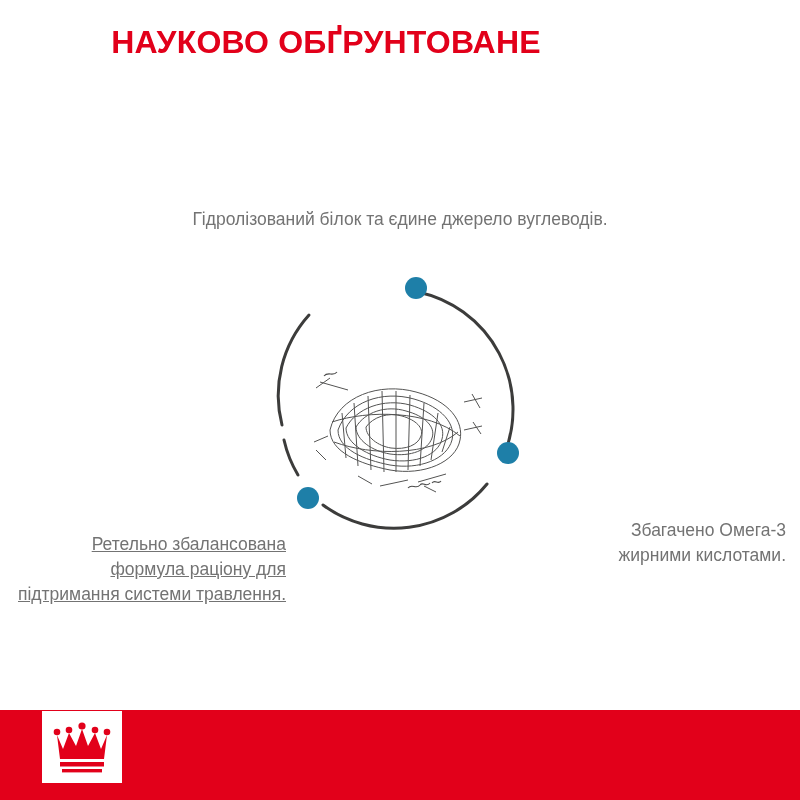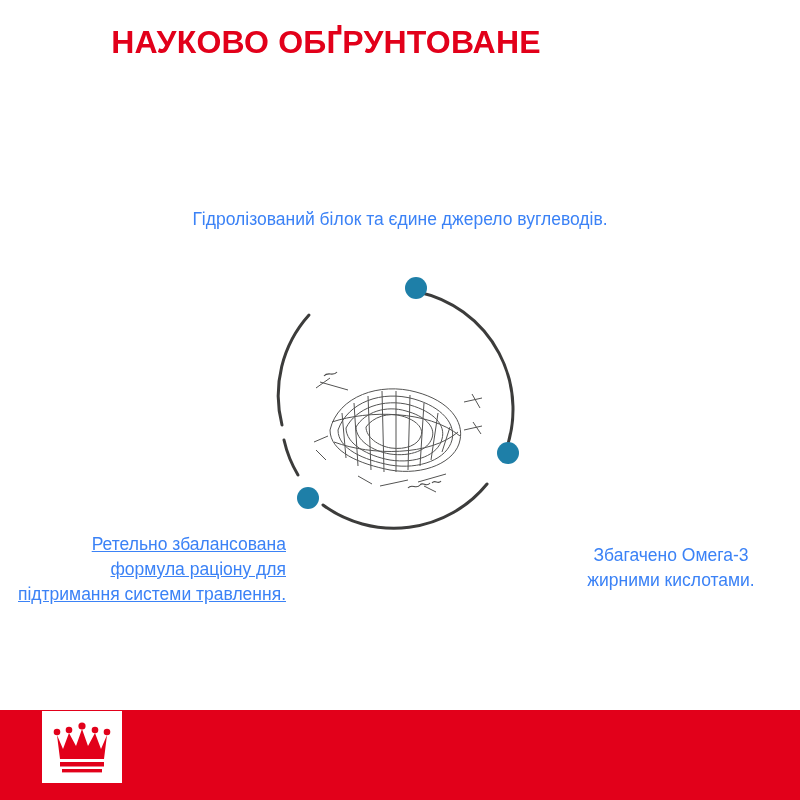--- a/index.html
+++ b/index.html
@@ -37,36 +37,35 @@
     letter-spacing: 0.2px;
   }
   .headline .line {
     display: block;
     white-space: nowrap;
   }
 
   
   .callout {
     position: absolute;
-    color: #3b82f6;
+    color: #737373;
     font-size: 17.5px;
     line-height: 25px;
   }
   .callout-top {
     top: 207px;
     left: 150px;
     width: 500px;
     text-align: center;
   }
   .callout-right {
     top: 518px;
     left: 556px;
     width: 230px;
-    text-align: center;
-    margin-top: 25px;
+    text-align: right;
   }
   .callout-left {
     top: 532px;
     left: 18px;
     width: 268px;
     text-align: right;
     text-decoration: underline;
   }
 
   

